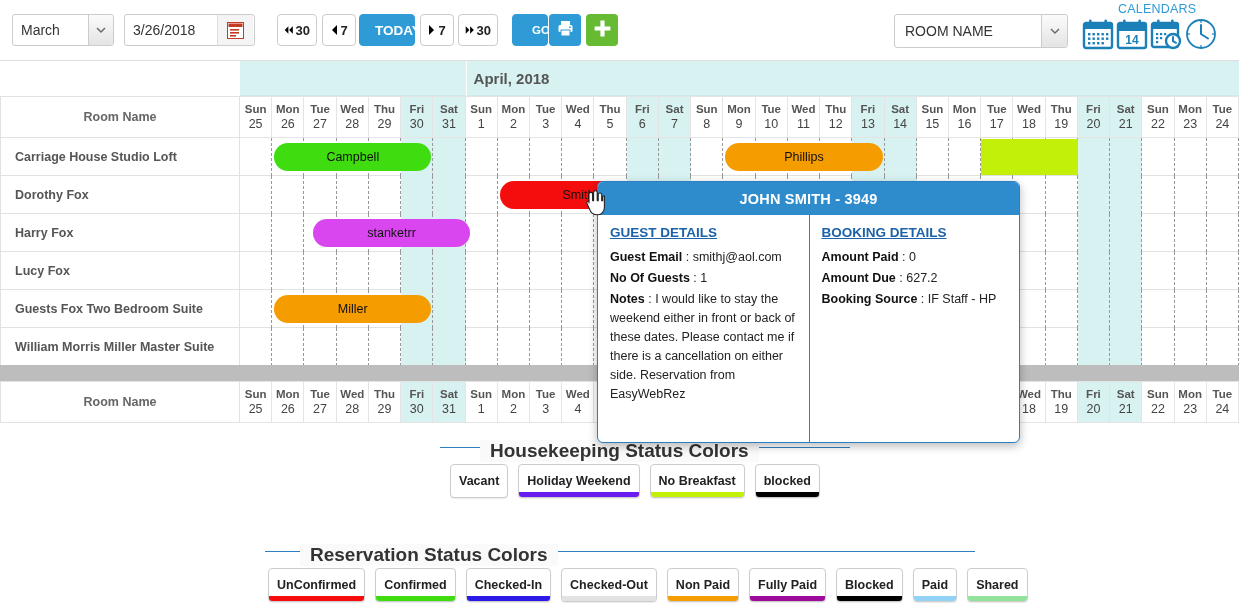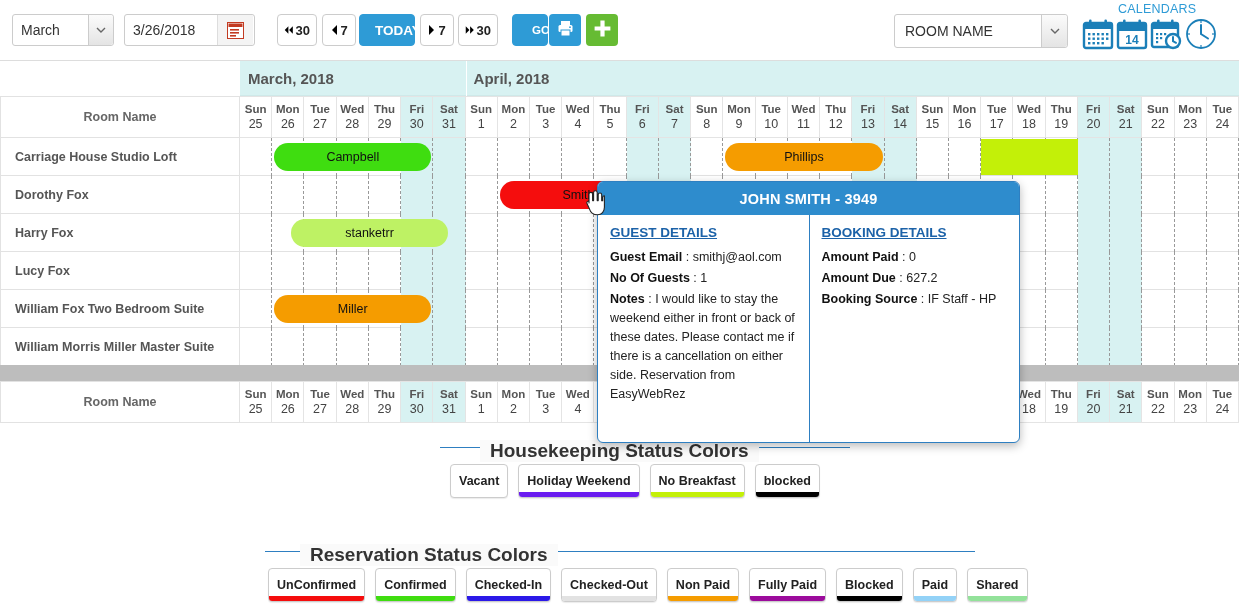--- a/index.html
+++ b/index.html
@@ -416,21 +416,20 @@
             <line x1="3.5" y1="17" x2="6" y2="17"></line>
               <line x1="28" y1="17" x2="30.5" y2="17"></line>
           </g>
         </svg>
       </span>
     </div>
   </div>
 
   <div class="grid-wrap">
     <div class="month-band" id="month-band">
-        <div class="m" style="left: 0px; width: 225.581px;">March, 2018</div>
         <div class="m" style="left: 225.581px; width: 773.419px;">April, 2018</div>
         <div class="month-sep" style="left: 225.581px;"></div>
       </div>
     <div class="corner-head">Room Name</div>
     <div class="daycols" id="daycols">
         <div class="dayhead" style="left: 0px; width: 32.2258px;">
           <span class="dn">Sun</span>
           <span class="dd">25</span>
         </div>
         <div class="dayhead" style="left: 32.2258px; width: 32.2258px;">
@@ -658,21 +657,21 @@
             <div class="cellbg" style="left: 676.742px; width: 32.2258px;"></div>
             <div class="cellbg" style="left: 708.968px; width: 32.2258px;"></div>
             <div class="cellbg" style="left: 741.194px; width: 32.2258px;"></div>
             <div class="cellbg" style="left: 773.419px; width: 32.2258px;"></div>
             <div class="cellbg" style="left: 805.645px; width: 32.2258px;"></div>
             <div class="cellbg we" style="left: 837.871px; width: 32.2258px;"></div>
             <div class="cellbg we" style="left: 870.097px; width: 32.2258px;"></div>
             <div class="cellbg" style="left: 902.323px; width: 32.2258px;"></div>
             <div class="cellbg" style="left: 934.548px; width: 32.2258px;"></div>
             <div class="cellbg" style="left: 966.774px; width: 32.2258px;"></div>
-            <div class="booking" style="left: 51px; width: 157.129px; background: #bef264;">stanketrr</div>
+            <div class="booking" style="left: 73px; width: 157.129px; background: #d946ef;">stanketrr</div>
           </div>
         </div>
         <div class="row">
           <div class="room-cell">Lucy Fox</div>
           <div class="row-track">
             <div class="cellbg" style="left: 0px; width: 32.2258px;"></div>
             <div class="cellbg" style="left: 32.2258px; width: 32.2258px;"></div>
             <div class="cellbg" style="left: 64.4516px; width: 32.2258px;"></div>
             <div class="cellbg" style="left: 96.6774px; width: 32.2258px;"></div>
             <div class="cellbg" style="left: 128.903px; width: 32.2258px;"></div>
@@ -698,21 +697,21 @@
             <div class="cellbg" style="left: 773.419px; width: 32.2258px;"></div>
             <div class="cellbg" style="left: 805.645px; width: 32.2258px;"></div>
             <div class="cellbg we" style="left: 837.871px; width: 32.2258px;"></div>
             <div class="cellbg we" style="left: 870.097px; width: 32.2258px;"></div>
             <div class="cellbg" style="left: 902.323px; width: 32.2258px;"></div>
             <div class="cellbg" style="left: 934.548px; width: 32.2258px;"></div>
             <div class="cellbg" style="left: 966.774px; width: 32.2258px;"></div>
           </div>
         </div>
         <div class="row">
-          <div class="room-cell">William Fox Two Bedroom Suite</div>
+          <div class="room-cell">Guests Fox Two Bedroom Suite</div>
           <div class="row-track">
             <div class="cellbg" style="left: 0px; width: 32.2258px;"></div>
             <div class="cellbg" style="left: 32.2258px; width: 32.2258px;"></div>
             <div class="cellbg" style="left: 64.4516px; width: 32.2258px;"></div>
             <div class="cellbg" style="left: 96.6774px; width: 32.2258px;"></div>
             <div class="cellbg" style="left: 128.903px; width: 32.2258px;"></div>
             <div class="cellbg we" style="left: 161.129px; width: 32.2258px;"></div>
             <div class="cellbg we" style="left: 193.355px; width: 32.2258px;"></div>
             <div class="cellbg" style="left: 225.581px; width: 32.2258px;"></div>
             <div class="cellbg" style="left: 257.806px; width: 32.2258px;"></div>

